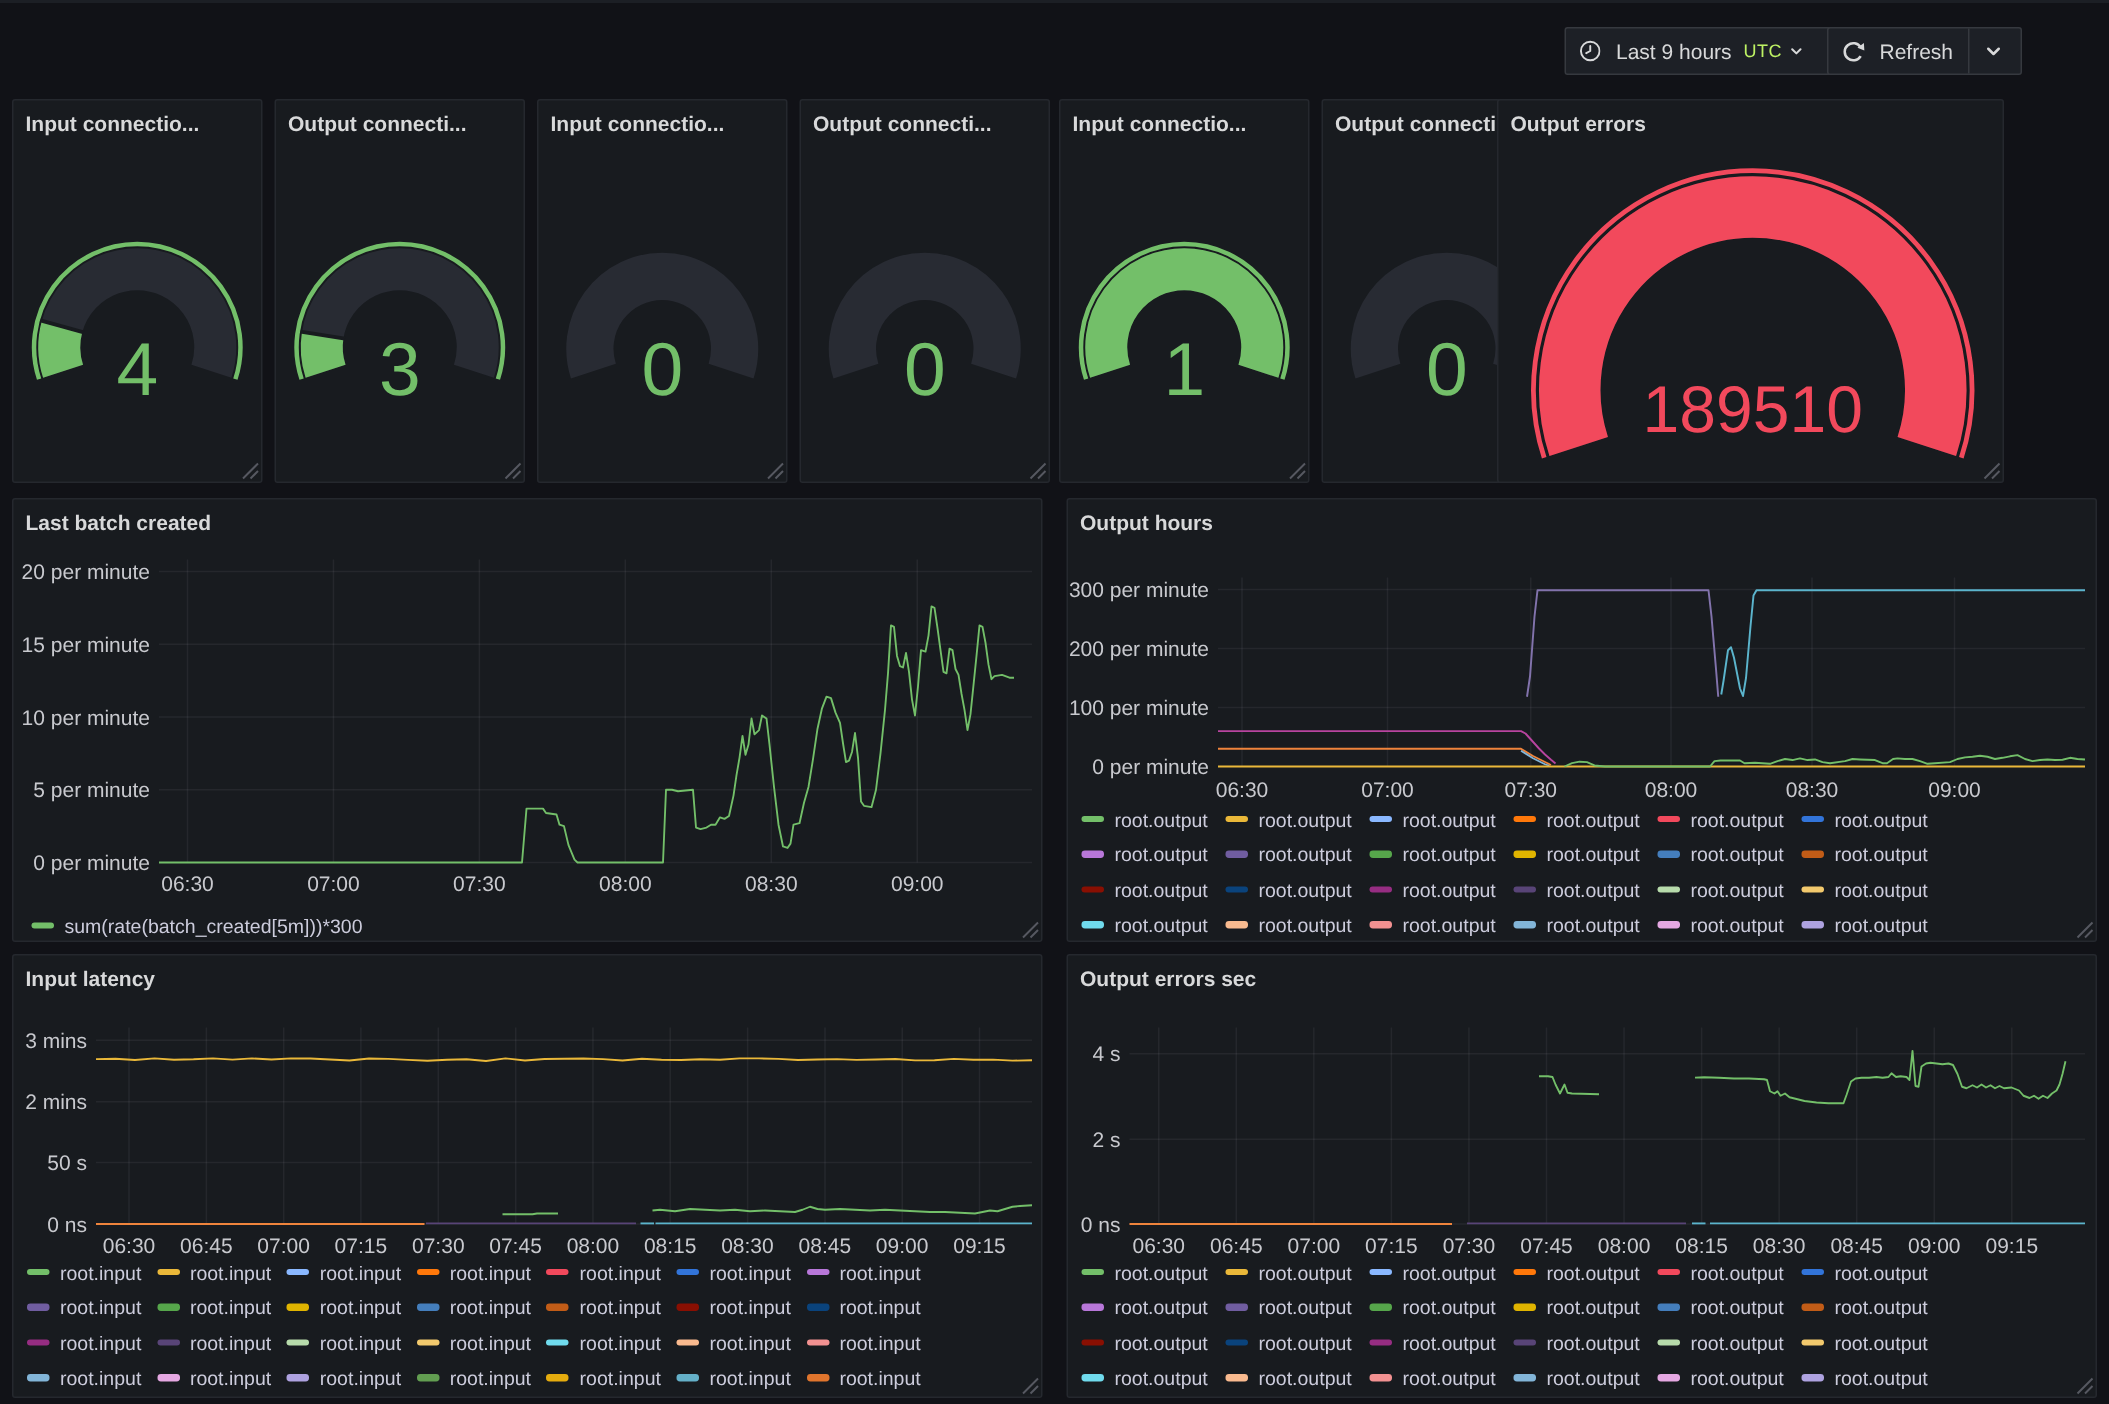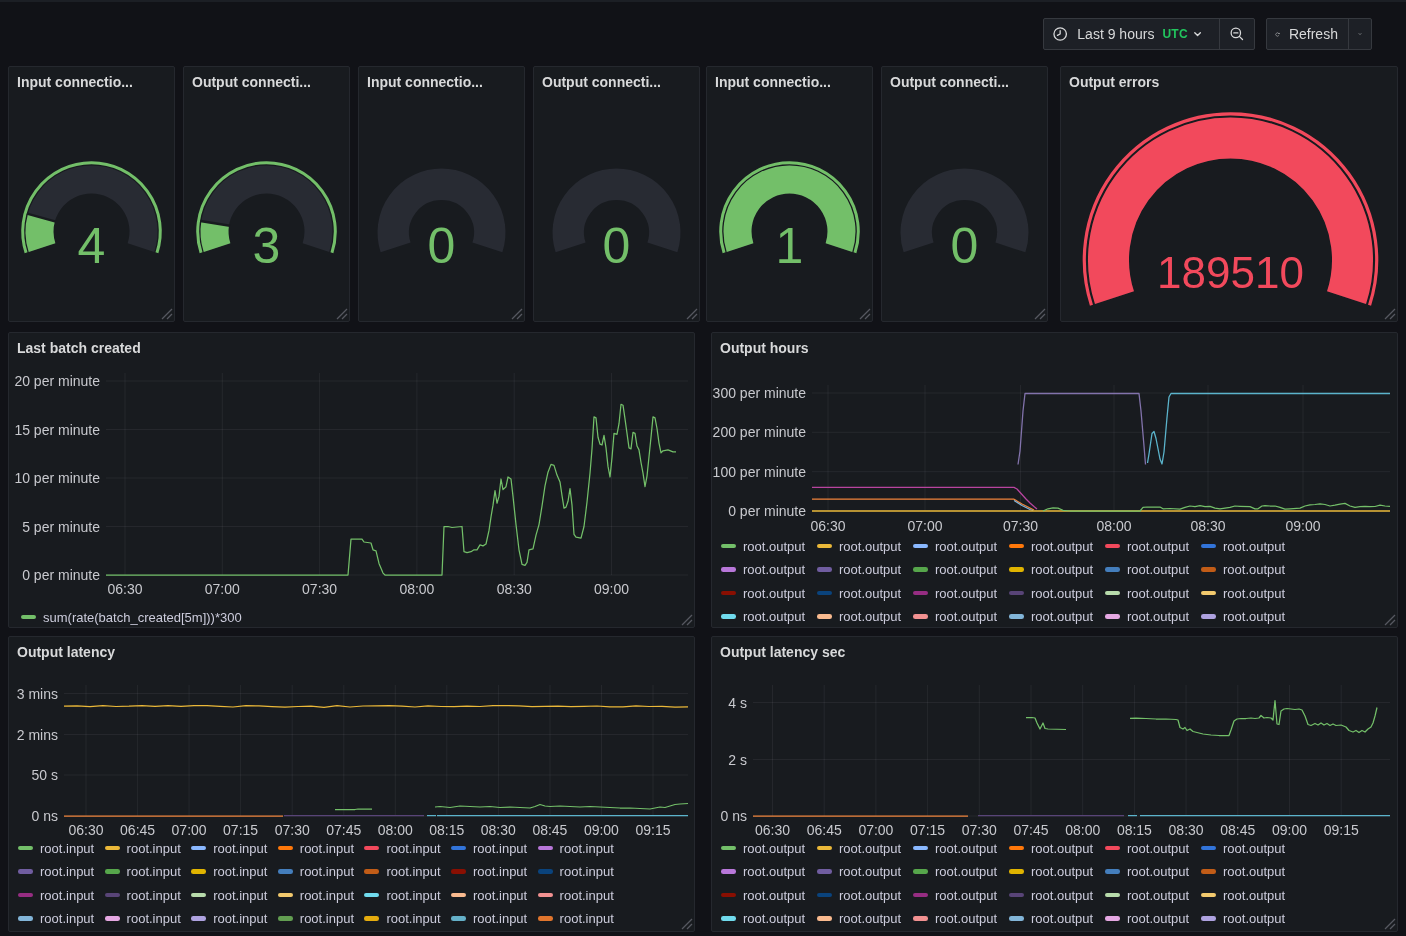--- a/index.html
+++ b/index.html
@@ -3,21 +3,21 @@
 *{margin:0;padding:0;box-sizing:border-box}
 html,body{width:1406px;height:936px;background:#111217;font-family:"Liberation Sans",sans-serif;overflow:hidden}
 body{position:relative}
 .panel{position:absolute;background:#181B1F;border:1px solid #25282E;border-radius:2px;overflow:hidden}
 .ptitle{position:absolute;left:8px;top:7px;font-size:14px;font-weight:700;color:#D8D9DA;white-space:nowrap;letter-spacing:0px}
 .litem{position:absolute;display:flex;align-items:center;height:16px;white-space:nowrap}
 .dash{display:inline-block;width:15px;height:4.5px;border-radius:2.3px;margin-right:7px}
 .ltxt{font-size:13px;color:#CCCCDC}
 .tgroup{position:absolute;height:32px;background:#1D2026;border:1px solid #36393F;border-radius:2px;display:flex;align-items:center;white-space:nowrap}
 .ttext{font-size:14px;font-weight:500;color:#D8D9DA;margin-left:10px;white-space:nowrap}
-.utc{font-size:12px;font-weight:700;color:#22c55e;margin-left:8px;letter-spacing:0.3px}
+.utc{font-size:12px;font-weight:400;color:#bef264;margin-left:8px;letter-spacing:0.3px}
 .vdiv{width:1px;height:30px;background:#36393F;margin-left:12px;flex:none}
 svg text{font-family:"Liberation Sans",sans-serif}
 </style></head>
 <body>
 <div style="position:absolute;left:0;top:0;width:1406px;height:2px;background:#1c1f25"></div>
 <div class="panel" style="left:8px;top:66px;width:167px;height:256px">
     <div class="ptitle">Input connectio...</div>
     <svg width="167" height="256" style="position:absolute;left:-1px;top:-1px">
       <path d="M 34.05 181.57 A 52.00 52.00 0 1 1 132.95 181.57" stroke="#282B33" stroke-width="28.0" fill="none"></path>
       <path d="M 18.07 186.76 A 68.80 68.80 0 1 1 148.93 186.76" stroke="#73BF69" stroke-width="3.0" fill="none"></path>
@@ -83,21 +83,21 @@
     <div class="ptitle">Output connecti...</div>
     <svg width="167" height="256" style="position:absolute;left:-1px;top:-1px">
       <path d="M 37.61 181.41 A 48.25 48.25 0 1 1 129.39 181.41" stroke="#282B33" stroke-width="31.5" fill="none"></path>
       <text x="83.5" y="197" text-anchor="middle" font-size="50" fill="#73BF69" font-family="Liberation Sans, sans-serif">0</text>
     </svg>
     <svg width="14" height="14" style="position:absolute;right:1px;bottom:1px">
       <line x1="3" y1="13" x2="13" y2="3" stroke="rgba(204,204,220,0.35)" stroke-width="1.3"></line>
       <line x1="8" y1="13" x2="13" y2="8" stroke="rgba(204,204,220,0.35)" stroke-width="1.3"></line>
     </svg>
   </div>
-<div class="panel" style="left:1060px;top:66px;width:338px;height:256px">
+<div class="panel" style="left:998px;top:66px;width:338px;height:256px">
     <div class="ptitle">Output errors</div>
     <svg width="341" height="256" style="position:absolute;left:-1px;top:-1px">
       <path d="M 54.47 231.70 A 122.00 122.00 0 1 1 286.53 231.70" stroke="#282B33" stroke-width="41.0" fill="none"></path>
       <path d="M 31.46 239.18 A 146.20 146.20 0 1 1 309.54 239.18" stroke="#F2495C" stroke-width="3.2" fill="none"></path>
       <path d="M 54.47 231.70 A 122.00 122.00 0 1 1 286.53 231.70" stroke="#F2495C" stroke-width="41.0" fill="none"></path>
       <text x="170.5" y="222" text-anchor="middle" font-size="44" fill="#F2495C" font-family="Liberation Sans, sans-serif">189510</text>
     </svg>
     <svg width="14" height="14" style="position:absolute;right:1px;bottom:1px">
       <line x1="3" y1="13" x2="13" y2="3" stroke="rgba(204,204,220,0.35)" stroke-width="1.3"></line>
       <line x1="8" y1="13" x2="13" y2="8" stroke="rgba(204,204,220,0.35)" stroke-width="1.3"></line>
@@ -265,21 +265,21 @@
     <div class="litem" style="left:489px;top:275.5px">
       <span class="dash" style="background:#AEA2E0"></span>
       <span class="ltxt">root.output</span>
     </div>
     <svg width="14" height="14" style="position:absolute;right:1px;bottom:1px">
       <line x1="3" y1="13" x2="13" y2="3" stroke="rgba(204,204,220,0.35)" stroke-width="1.3"></line>
       <line x1="8" y1="13" x2="13" y2="8" stroke="rgba(204,204,220,0.35)" stroke-width="1.3"></line>
     </svg>
   </div>
 <div class="panel" style="left:8px;top:636px;width:687px;height:296px">
-    <div class="ptitle">Output latency</div>
+    <div class="ptitle">Input latency</div>
     <svg width="687" height="296" style="position:absolute;left:-1px;top:0">
       <line x1="56" y1="56.5" x2="680" y2="56.5" stroke="rgba(204,204,220,0.075)" stroke-width="1"></line>
       <line x1="56" y1="97.5" x2="680" y2="97.5" stroke="rgba(204,204,220,0.075)" stroke-width="1"></line>
       <line x1="56" y1="138.0" x2="680" y2="138.0" stroke="rgba(204,204,220,0.075)" stroke-width="1"></line>
       <line x1="56" y1="179.0" x2="680" y2="179.0" stroke="rgba(204,204,220,0.075)" stroke-width="1"></line>
       <line x1="78.0" y1="48" x2="78.0" y2="179" stroke="rgba(204,204,220,0.075)" stroke-width="1"></line>
       <line x1="129.6" y1="48" x2="129.6" y2="179" stroke="rgba(204,204,220,0.075)" stroke-width="1"></line>
       <line x1="181.1" y1="48" x2="181.1" y2="179" stroke="rgba(204,204,220,0.075)" stroke-width="1"></line>
       <line x1="232.6" y1="48" x2="232.6" y2="179" stroke="rgba(204,204,220,0.075)" stroke-width="1"></line>
       <line x1="284.2" y1="48" x2="284.2" y2="179" stroke="rgba(204,204,220,0.075)" stroke-width="1"></line>
@@ -425,21 +425,21 @@
     <div class="litem" style="left:528.5999999999999px;top:273.5px">
       <span class="dash" style="background:#E0752D"></span>
       <span class="ltxt">root.input</span>
     </div>
     <svg width="14" height="14" style="position:absolute;right:1px;bottom:1px">
       <line x1="3" y1="13" x2="13" y2="3" stroke="rgba(204,204,220,0.35)" stroke-width="1.3"></line>
       <line x1="8" y1="13" x2="13" y2="8" stroke="rgba(204,204,220,0.35)" stroke-width="1.3"></line>
     </svg>
   </div>
 <div class="panel" style="left:711px;top:636px;width:687px;height:296px">
-    <div class="ptitle">Output latency sec</div>
+    <div class="ptitle">Output errors sec</div>
     <svg width="687" height="296" style="position:absolute;left:-1px;top:0">
       <line x1="42" y1="65.5" x2="679" y2="65.5" stroke="rgba(204,204,220,0.075)" stroke-width="1"></line>
       <line x1="42" y1="122.5" x2="679" y2="122.5" stroke="rgba(204,204,220,0.075)" stroke-width="1"></line>
       <line x1="42" y1="179.0" x2="679" y2="179.0" stroke="rgba(204,204,220,0.075)" stroke-width="1"></line>
       <line x1="61.5" y1="48" x2="61.5" y2="179" stroke="rgba(204,204,220,0.075)" stroke-width="1"></line>
       <line x1="113.2" y1="48" x2="113.2" y2="179" stroke="rgba(204,204,220,0.075)" stroke-width="1"></line>
       <line x1="164.9" y1="48" x2="164.9" y2="179" stroke="rgba(204,204,220,0.075)" stroke-width="1"></line>
       <line x1="216.6" y1="48" x2="216.6" y2="179" stroke="rgba(204,204,220,0.075)" stroke-width="1"></line>
       <line x1="268.3" y1="48" x2="268.3" y2="179" stroke="rgba(204,204,220,0.075)" stroke-width="1"></line>
       <line x1="320.0" y1="48" x2="320.0" y2="179" stroke="rgba(204,204,220,0.075)" stroke-width="1"></line>
@@ -583,21 +583,21 @@
   <svg width="14" height="14" viewBox="0 0 14 14" style="margin-left:4px">
       <path d="M 3.5 5.5 L 7 9 L 10.5 5.5" stroke="#D8D9DA" stroke-width="1.7" fill="none" stroke-linecap="round" stroke-linejoin="round"></path>
     </svg>
   <span class="vdiv" style="margin-left:16px"></span>
   <svg width="20" height="20" viewBox="0 0 20 20" style="margin:0 9px">
     <circle cx="8.6" cy="8.6" r="5.9" stroke="#D8D9DA" stroke-width="1.6" fill="none"></circle>
     <line x1="13" y1="13" x2="17" y2="17" stroke="#D8D9DA" stroke-width="1.6" stroke-linecap="round"></line>
     <line x1="6" y1="8.6" x2="11.2" y2="8.6" stroke="#D8D9DA" stroke-width="1.6" stroke-linecap="round"></line>
   </svg>
 </div>
-<div class="tgroup" style="left:1266px;top:18px;width:106px">
+<div class="tgroup" style="left:1218px;top:18px;width:130px">
   <svg width="17" height="17" viewBox="0 0 17 17" style="margin-left:8px">
     <path d="M 13.45 5.65 A 5.7 5.7 0 1 0 13.45 11.35" stroke="#D8D9DA" stroke-width="1.7" fill="none"></path>
     <path d="M 15.6 2.6 L 15.9 7.6 L 11.3 5.9 Z" fill="#D8D9DA"></path>
   </svg>
   <span class="ttext" style="margin-left:9px">Refresh</span>
   <span class="vdiv" style="margin-left:10px"></span>
   <svg width="14" height="14" viewBox="0 0 14 14" style="margin:0 9px">
       <path d="M 3.5 5.5 L 7 9 L 10.5 5.5" stroke="#D8D9DA" stroke-width="1.7" fill="none" stroke-linecap="round" stroke-linejoin="round"></path>
     </svg>
 </div>

